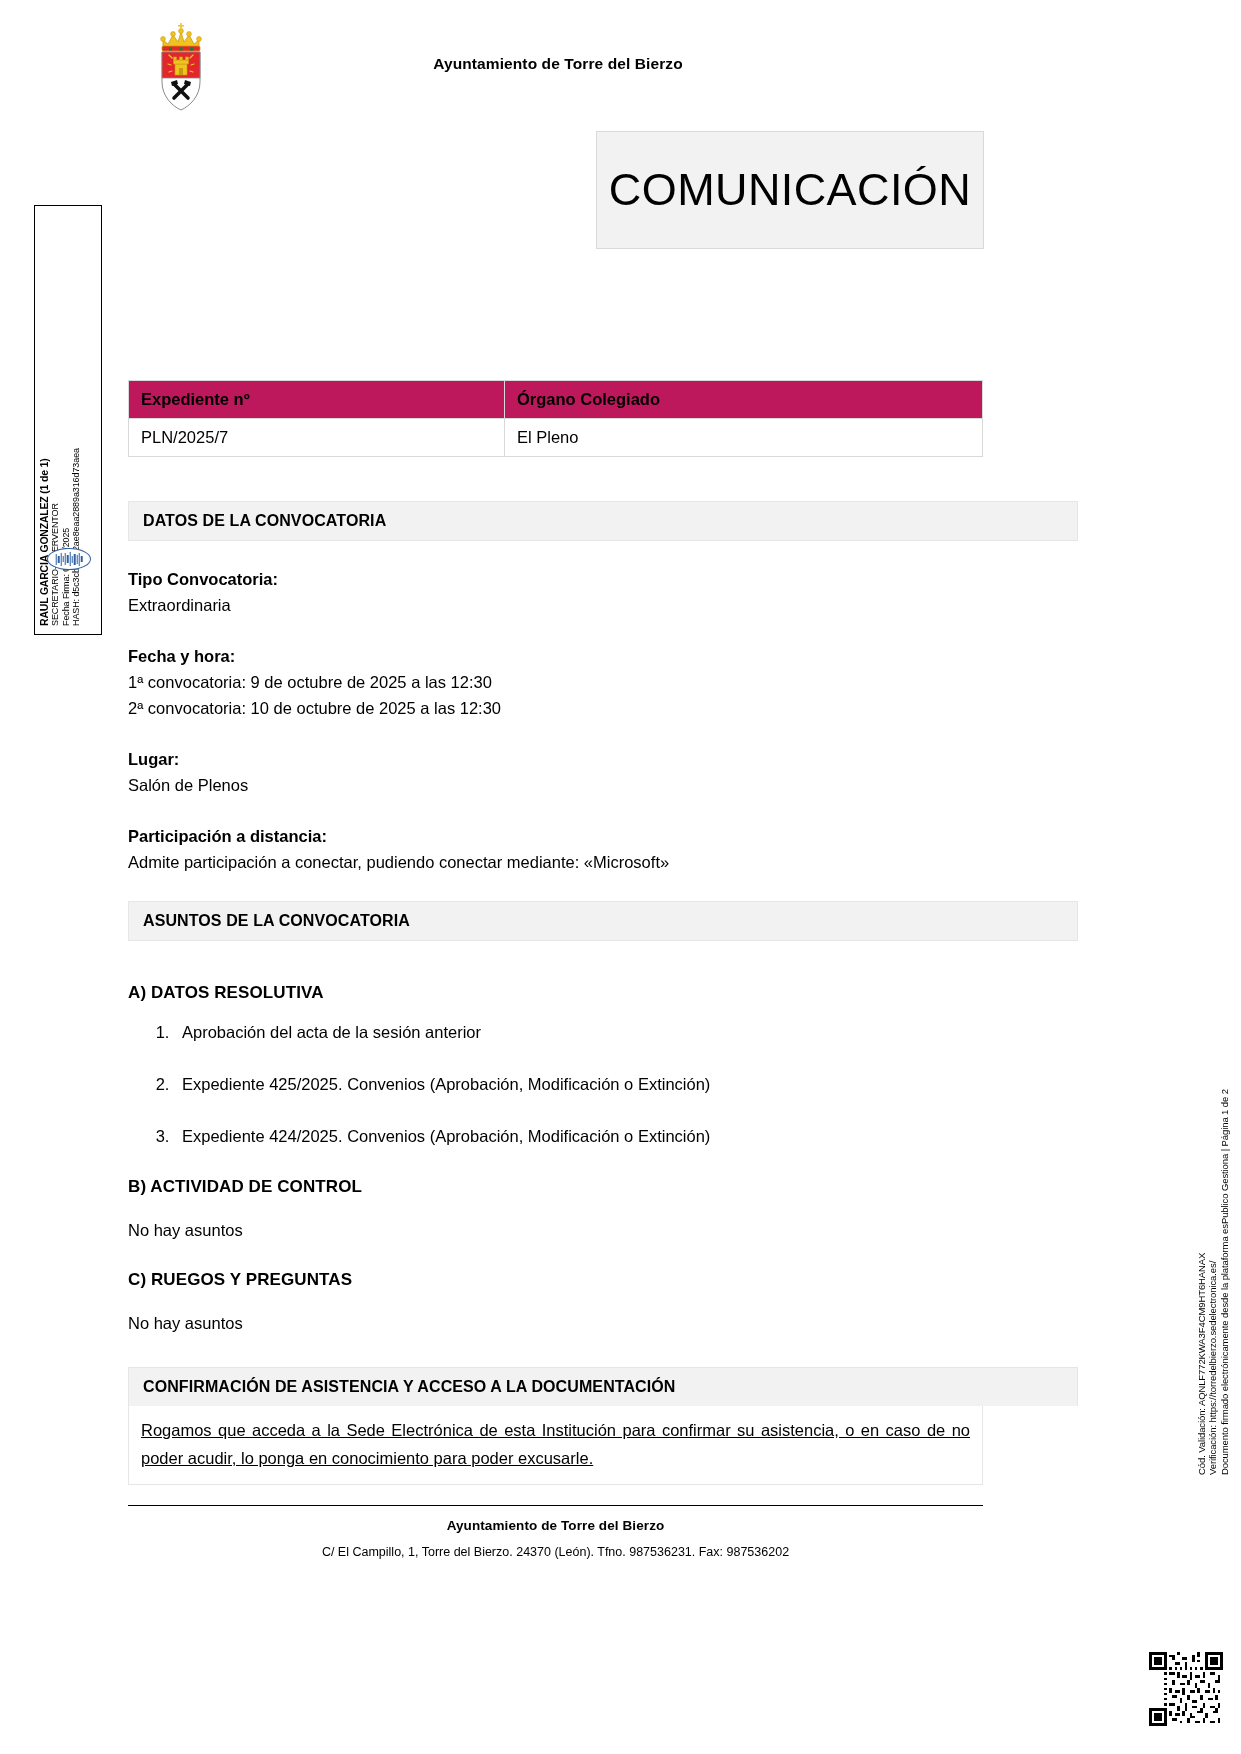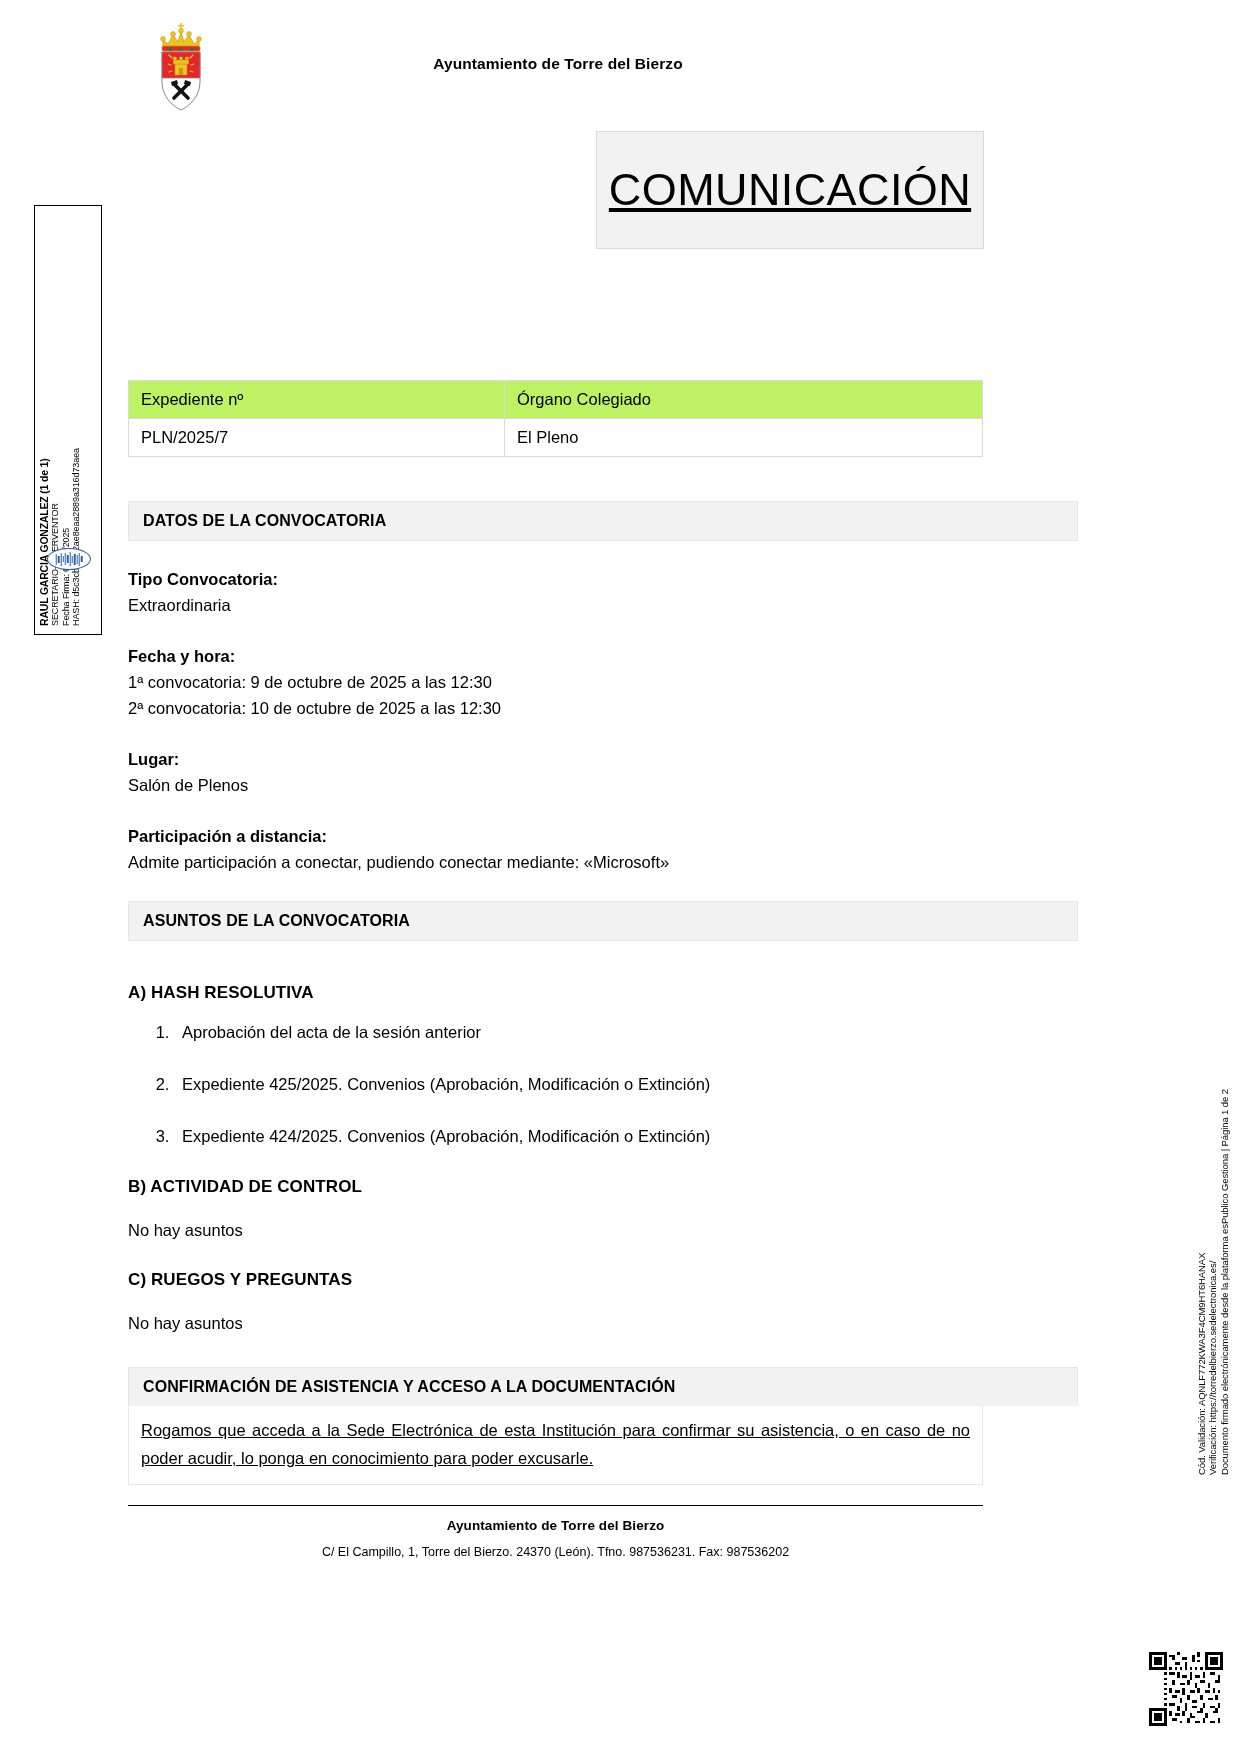--- a/index.html
+++ b/index.html
@@ -143,43 +143,42 @@
     background: #f2f2f2;
     border: 1px solid #d9d9d9;
     display: flex;
     align-items: center;
     justify-content: center;
   }
   .titlebox span {
     font-size: 45px;
     letter-spacing: 0.4px;
     font-weight: normal;
-    text-decoration: underline;
   }
 
   .body-area { padding-top: 268px; }
 
   
   table.exp {
     width: 855px;
     border-collapse: collapse;
     margin: 0 0 0 0;
     table-layout: fixed;
   }
   table.exp th, table.exp td {
     border: 1px solid #d9d9d9;
     padding: 9px 12px;
     font-size: 16.5px;
     text-align: left;
     vertical-align: middle;
     height: 38px;
   }
   table.exp th {
-    background: #bef264;
-    font-weight: normal;
+    background: #be185d;
+    font-weight: bold;
   }
   table.exp td { background: #fff; }
   table.exp .c1 { width: 376px; }
 
   
   .bar {
     background: #f2f2f2;
     border: 1px solid #e6e6e6;
     width: 950px;
     padding: 10px 14px;
@@ -401,21 +400,21 @@
       <div class="val">Salón de Plenos</div>
     </div>
 
     <div class="field">
       <div class="lbl">Participación a distancia:</div>
       <div class="val">Admite participación a conectar, pudiendo conectar mediante: «Microsoft»</div>
     </div>
 
     <div class="bar bar-asuntos">ASUNTOS DE LA CONVOCATORIA</div>
 
-    <div class="sec-head sec-a">A) HASH RESOLUTIVA</div>
+    <div class="sec-head sec-a">A) DATOS RESOLUTIVA</div>
     <ol class="agenda">
       <li>Aprobación del acta de la sesión anterior</li>
       <li>Expediente 425/2025. Convenios (Aprobación, Modificación o Extinción)</li>
       <li>Expediente 424/2025. Convenios (Aprobación, Modificación o Extinción)</li>
     </ol>
 
     <div class="sec-head sec-b">B) ACTIVIDAD DE CONTROL</div>
     <div class="plain">No hay asuntos</div>
 
     <div class="sec-head sec-c">C) RUEGOS Y PREGUNTAS</div>

